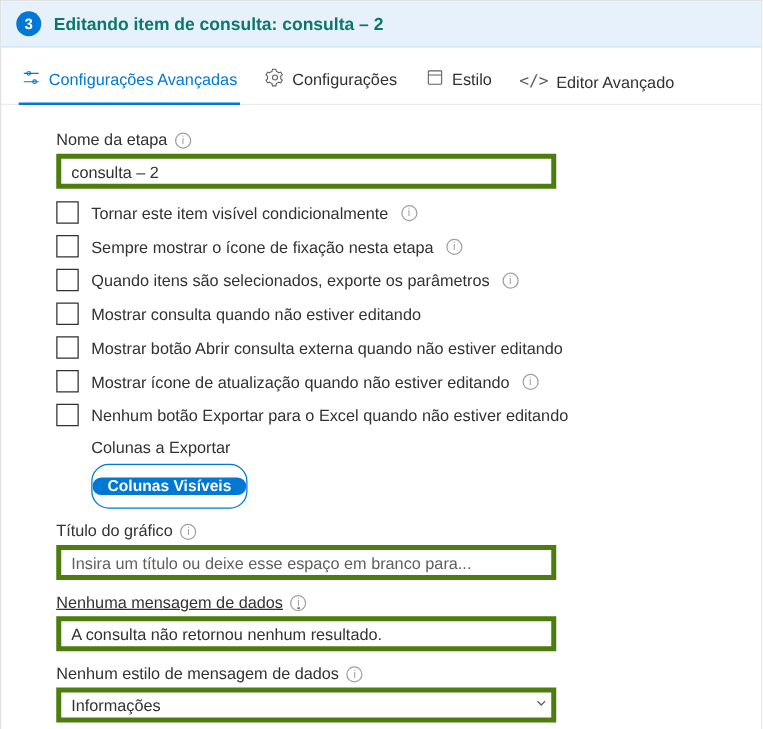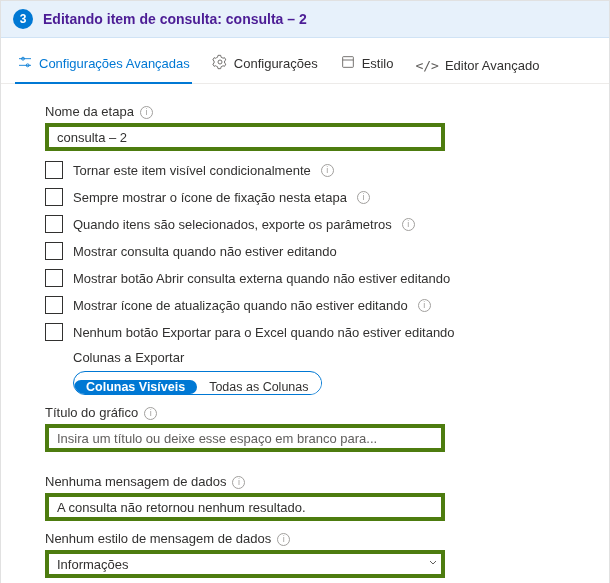--- a/index.html
+++ b/index.html
@@ -22,21 +22,21 @@
   }
   .step-badge {
     width: 20px; height: 20px;
     border-radius: 50%;
     background: #0078d4;
     color: #fff;
     font-weight: 600;
     font-size: 12px;
     display: flex; align-items: center; justify-content: center;
   }
-  .header-title { font-weight: 600; font-size: 14px; color: #4c1d95; text-align: center; }
+  .header-title { font-weight: 600; font-size: 14px; color: #0f766e; text-align: center; }
 
   .tabs {
     display: flex;
     gap: 18px;
     padding: 10px 14px 0 14px;
     border-bottom: 1px solid #edebe9;
     align-items: flex-end;
   }
   .tab {
     display: flex; align-items: center; gap: 6px;
@@ -99,22 +99,22 @@
     background: #fff;
     flex: 0 0 18px;
   }
   .sub-block { margin: 6px 0 10px 28px; }
   .sub-label { font-size: 13px; margin-bottom: 6px; }
   .pill-group {
     display: inline-flex;
     border: 1px solid #0078d4;
     border-radius: 14px;
     overflow: hidden;
-    height: 24px;
-    align-items: flex-end;
+    height: 36px;
+    align-items: center;
   }
   .pill {
     padding: 0 12px;
     font-size: 12.5px;
     display: flex; align-items: center;
     background: #fff;
     color: #323130;
     cursor: pointer;
   }
   .pill.selected {
@@ -235,31 +235,30 @@
       <div class="check-row">
         <div class="checkbox"></div>
         <span>Nenhum botão Exportar para o Excel quando não estiver editando</span>
       </div>
     </div>
 
     <div class="sub-block">
       <div class="sub-label">Colunas a Exportar</div>
       <div class="pill-group">
         <div class="pill selected">Colunas Visíveis</div>
-        <div class="pill">Todas as Colunas</div>
       </div>
     </div>
 
     <div class="label-row">
       <span>Título do gráfico</span>
       <span class="info-ico">i</span>
     </div>
     <input class="text-in" type="text" placeholder="Insira um título ou deixe esse espaço em branco para..." style="">
 
-    <div class="label-row" style="margin-top:22px;">
+    <div class="label-row" style="margin-top:10px;text-decoration:underline;">
       <span>Nenhuma mensagem de dados</span>
       <span class="info-ico">i</span>
     </div>
     <input class="text-in" type="text" value="A consulta não retornou nenhum resultado." style="">
 
     <div class="label-row" style="margin-top:10px;">
       <span>Nenhum estilo de mensagem de dados</span>
       <span class="info-ico">i</span>
     </div>
     <div class="select-wrap">

